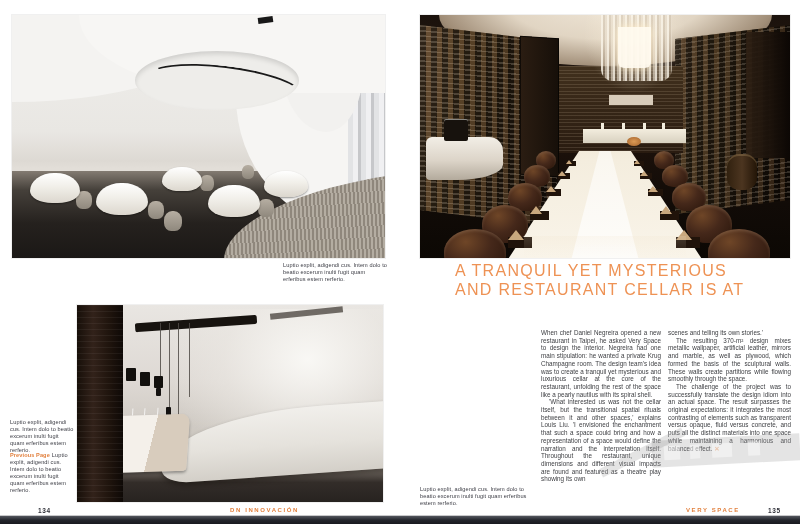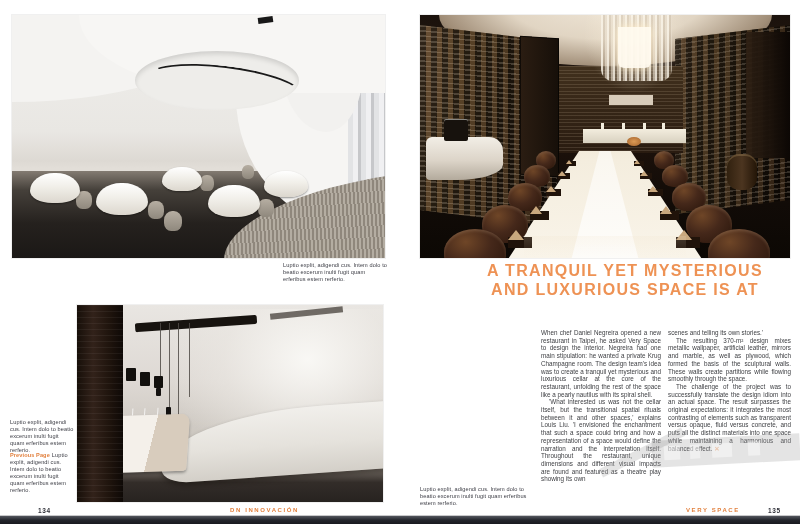--- a/index.html
+++ b/index.html
@@ -102,21 +102,21 @@
      border-radius:50% 50% 44% 44%;box-shadow:inset 0 2px 3px rgba(255,215,170,0.18);}
   .mat3{background:#20130a;}
   .napkin{width:0;height:0;margin:0 auto;border-style:solid;border-color:transparent;
      border-bottom-color:#c9a87e;}
   .p3-reflect{left:28%;bottom:0;width:44%;height:9%;
      background:linear-gradient(180deg,rgba(240,225,200,0.18),rgba(240,225,200,0));}
   
   .caption{position:absolute;font-size:5.6px;line-height:7.1px;color:#3c3d45;letter-spacing:0.1px;}
   .caption .lead{color:#e2813f;font-weight:700;margin-right:2px;}
   .headline{position:absolute;left:455px;top:262px;width:340px;color:#ee9254;
-     font-size:16px;line-height:18.8px;letter-spacing:1.3px;font-weight:700;text-align:center;}
+     font-size:16px;line-height:18.8px;letter-spacing:1.3px;font-weight:400;}
   .headline span{display:block;white-space:nowrap;}
   .bodycol{position:absolute;top:329px;font-size:6.3px;line-height:7.7px;color:#3f4044;
      text-align:justify;}
   .bodycol p{margin:0;}
   .bodycol p.indent{text-indent:8px;}
   #col1{left:541px;width:120px;}
   #col2{left:668px;width:123px;}
   .endmark{color:#ee9254;font-weight:700;margin-left:2px;}
   
   .folio-num{position:absolute;top:507px;font-size:6.5px;letter-spacing:0.6px;color:#2f3038;font-weight:700;}
@@ -252,21 +252,21 @@
       <div class="napkin" style="border-left-width:6px;border-right-width:6px;border-bottom-width:8px;margin-top:-8px;"></div>
     </div>
   <div class="mat3" style="left:256px;top:222px;width:24px;height:11px;">
       <div class="napkin" style="border-left-width:8px;border-right-width:8px;border-bottom-width:10px;margin-top:-10px;"></div>
     </div>
   <div class="p3-reflect"></div>
 </div>
 
 <div class="headline">
   <span>A TRANQUIL YET MYSTERIOUS</span>
-  <span>AND LUXURIOUS SPACE IS AT</span>
+  <span>AND RESTAURANT CELLAR IS AT</span>
 </div>
 
 <div class="bodycol" id="col1">
   <p>When chef Daniel Negreira opened a new restaurant in Taipei, he asked Very Space to design the interior. Negreira had one main stipulation: he wanted a private Krug Champagne room. The design team's idea was to create a tranquil yet mysterious and luxurious cellar at the core of the restaurant, unfolding the rest of the space like a pearly nautilus with its spiral shell.</p>
   <p class="indent">'What interested us was not the cellar itself, but the transitional spatial rituals between it and other spaces,' explains Louis Liu. 'I envisioned the enchantment that such a space could bring and how a representation of a space would define the narration and the interpretation itself. Throughout the restaurant, unique dimensions and different visual impacts are found and featured as a theatre play showing its own</p>
 </div>
 <div class="bodycol" id="col2">
   <p>scenes and telling its own stories.'</p>
   <p class="indent">The resulting 370-m² design mixes metallic wallpaper, artificial leather, mirrors and marble, as well as plywood, which formed the basis of the sculptural walls. These walls create partitions while flowing smoothly through the space.</p>
   <p class="indent"><span>The challenge of the project was to successfully translate the design idiom into an actual space. The result surpasses the original expectations: it integrates the most contrasting of elements such as transparent versus opaque, fluid versus concrete, and puts all the distinct materials into one space while maintaining a harmonious and balanced effect.</span><span class="endmark">✕</span></p>

